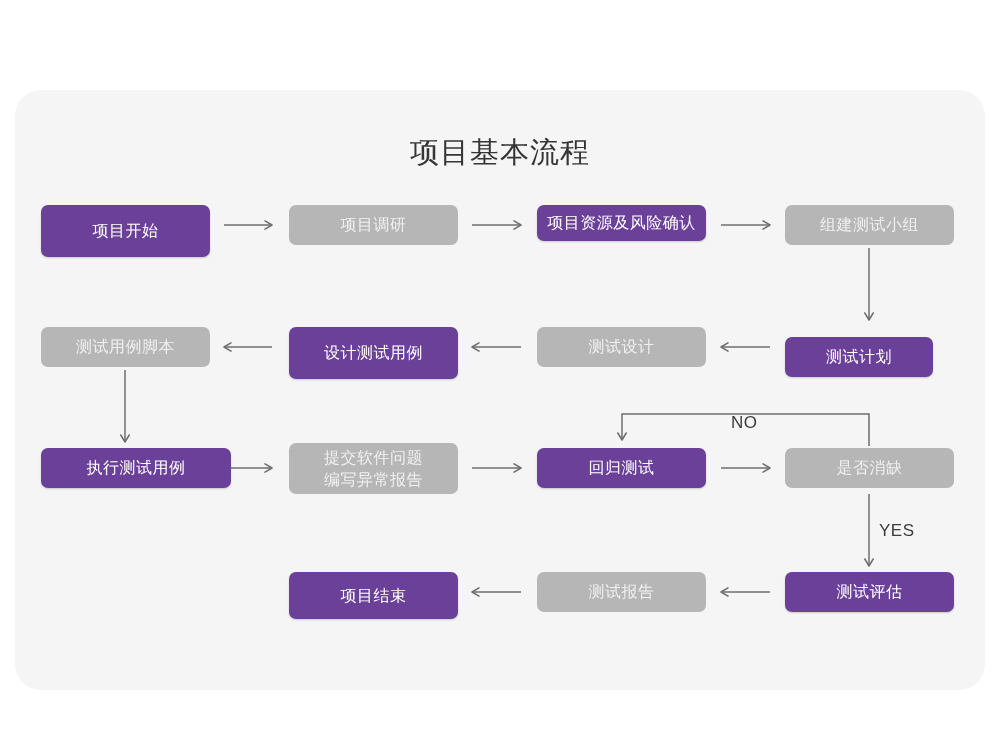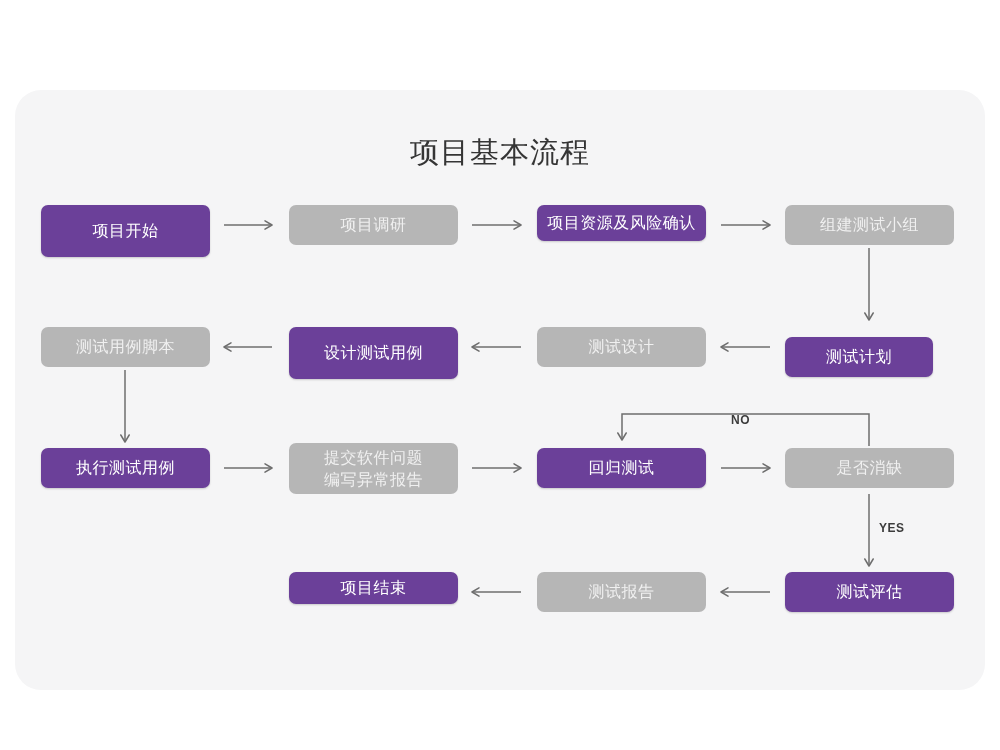--- a/index.html
+++ b/index.html
@@ -65,24 +65,23 @@
   .svg-layer {
     position: absolute;
     left: 0;
     top: 0;
     width: 1000px;
     height: 750px;
     pointer-events: none;
   }
   .edge-label {
     position: absolute;
-    font-size: 12px;
+    font-size: 17px;
     color: #3c3c3c;
     letter-spacing: 0.5px;
-    font-weight: bold;
   }
 </style>
 </head>
 <body>
 
 <div class="page">
 
   <div class="card"></div>
 
   <div class="chart-title">项目基本流程</div>
@@ -126,23 +125,23 @@
   <div class="node purple" style="left:41px;  top:205px; width:169px; height:52px;">项目开始</div>
   <div class="node gray" style="left:289px; top:205px; width:169px; height:40px;text-align:right;">项目调研</div>
   <div class="node purple" style="left:537px; top:205px; width:169px; height:36px;">项目资源及风险确认</div>
   <div class="node gray" style="left:785px; top:205px; width:169px; height:40px;">组建测试小组</div>
 
   <div class="node gray" style="left:41px;  top:327px; width:169px; height:40px;">测试用例脚本</div>
   <div class="node purple" style="left:289px; top:327px; width:169px; height:52px;">设计测试用例</div>
   <div class="node gray" style="left:537px; top:327px; width:169px; height:40px;">测试设计</div>
   <div class="node purple" style="left:785px; top:337px; width:148px; height:40px;">测试计划</div>
 
-  <div class="node purple" style="left:41px;  top:448px; width:169px; height:40px;">执行测试用例</div>
+  <div class="node purple" style="left:41px;  top:448px; width:190px; height:40px;">执行测试用例</div>
   <div class="node gray" style="left:289px; top:443px; width:169px; height:51px;">提交软件问题
 编写异常报告</div>
   <div class="node purple" style="left:537px; top:448px; width:169px; height:40px;">回归测试</div>
   <div class="node gray" style="left:785px; top:448px; width:169px; height:40px;">是否消缺</div>
 
-  <div class="node purple" style="left:289px; top:572px; width:169px; height:32px;">项目结束</div>
+  <div class="node purple" style="left:289px; top:572px; width:169px; height:47px;">项目结束</div>
   <div class="node gray" style="left:537px; top:572px; width:169px; height:40px;">测试报告</div>
   <div class="node purple" style="left:785px; top:572px; width:169px; height:40px;">测试评估</div>
 
 </div>
 
 </body></html>

